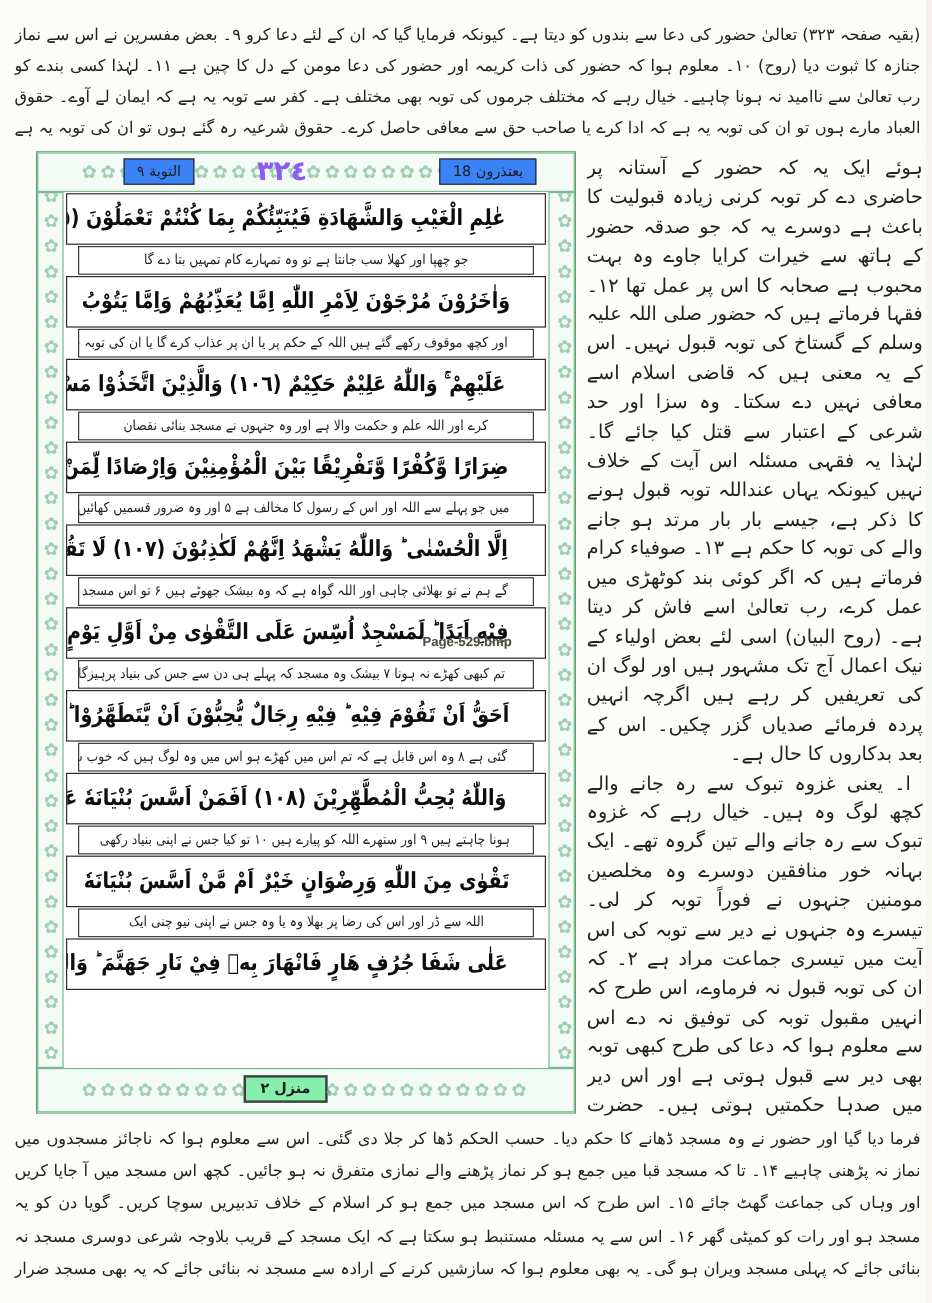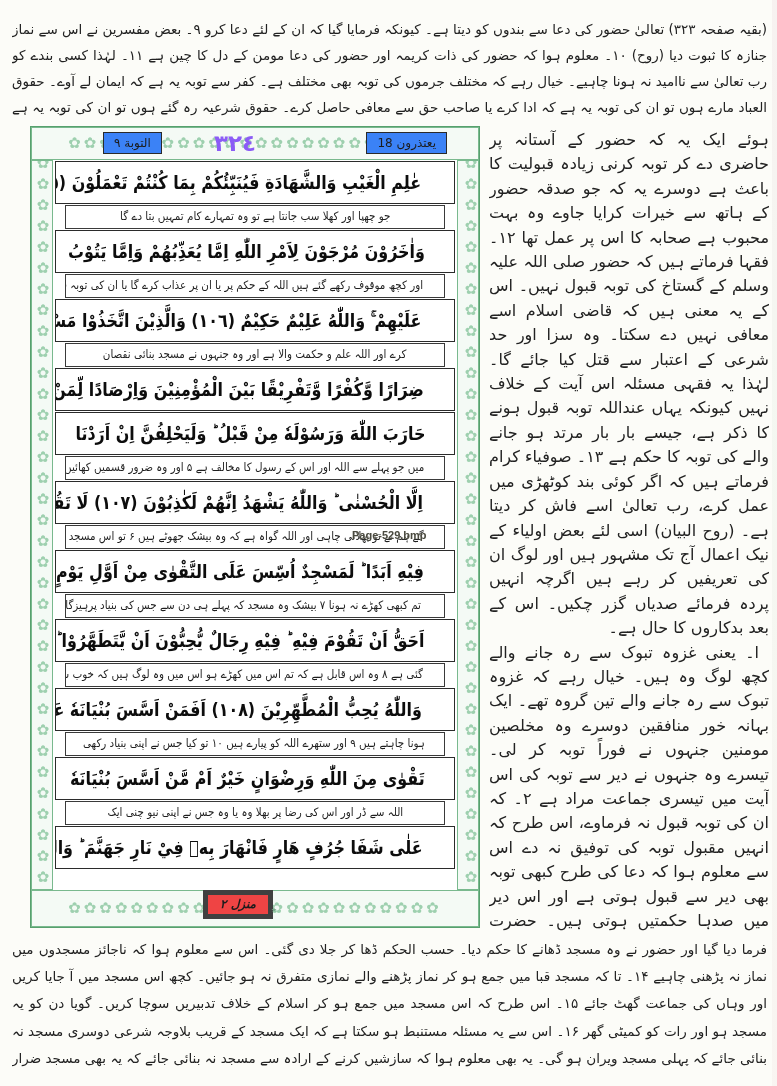--- a/index.html
+++ b/index.html
@@ -45,23 +45,23 @@
     font-size:18.5px;font-weight:bold;line-height:41px;color:#0d0d0d;
   }
   .ayah-inner{display:inline-block;transform:scaleX(.86);transform-origin:center;}
   .tr-row{
     height:22px;border:1px solid #3a3a3a;margin:1px 10px 0 10px;background:#fff;
     direction:rtl;text-align:center;white-space:nowrap;overflow:hidden;
     font-size:11.5px;line-height:21px;color:#1f1f1f;
   }
   .tr-inner{display:inline-block;transform:scaleX(.9);transform-origin:center;}
   .manzil-label{
-    position:absolute;bottom:8px;left:172px;z-index:5;background:#ef4444;
-    border:5px solid #404040;font-size:12px;font-weight:bold;line-height:19px;height:19px;
-    padding:0 12px;direction:rtl;white-space:nowrap;font-style:italic;
+    position:absolute;bottom:8px;left:172px;z-index:5;background:#86efac;
+    border:2px solid #404040;font-size:12px;font-weight:bold;line-height:19px;height:19px;
+    padding:0 12px;direction:rtl;white-space:nowrap;
   }
   .manzil-mark{position:absolute;bottom:11px;left:240px;z-index:5;font-size:11px;color:#7aa98c;}
   
   .commentary-col{
     position:absolute;right:8px;top:128px;width:280px;height:806px;overflow:hidden;
     direction:rtl;text-align:justify;font-size:16px;line-height:24.4px;color:#222;
   }
   .commentary-col p{margin:0;}
   .commentary-col p + p{text-indent:10px;}
   
@@ -95,21 +95,20 @@
   <div class="hdr-label hdr-surah">التوبة ٩</div>
 
   <div class="rows-wrap">
     <div class="ayah-row"><span class="ayah-inner">عٰلِمِ الْغَيْبِ وَالشَّهَادَةِ فَيُنَبِّئُكُمْ بِمَا كُنْتُمْ تَعْمَلُوْنَ (١٠٥)</span></div>
     <div class="tr-row"><span class="tr-inner">جو چھپا اور کھلا سب جانتا ہے تو وہ تمہارے کام تمہیں بتا دے گا</span></div>
     <div class="ayah-row"><span class="ayah-inner">وَاٰخَرُوْنَ مُرْجَوْنَ لِاَمْرِ اللّٰهِ اِمَّا يُعَذِّبُهُمْ وَاِمَّا يَتُوْبُ</span></div>
     <div class="tr-row"><span class="tr-inner">اور کچھ موقوف رکھے گئے ہیں اللہ کے حکم پر یا ان پر عذاب کرے گا یا ان کی توبہ قبول</span></div>
     <div class="ayah-row"><span class="ayah-inner">عَلَيْهِمْ ۚ وَاللّٰهُ عَلِيْمٌ حَكِيْمٌ (١٠٦) وَالَّذِيْنَ اتَّخَذُوْا مَسْجِدًا</span></div>
     <div class="tr-row"><span class="tr-inner">کرے اور اللہ علم و حکمت والا ہے اور وہ جنہوں نے مسجد بنائی نقصان</span></div>
     <div class="ayah-row"><span class="ayah-inner">ضِرَارًا وَّكُفْرًا وَّتَفْرِيْقًا بَيْنَ الْمُؤْمِنِيْنَ وَاِرْصَادًا لِّمَنْ</span></div>
-    <div class="ayah-row"><span class="ayah-inner">حَارَبَ اللّٰهَ وَرَسُوْلَهٗ مِنْ قَبْلُ ؕ وَلَيَحْلِفُنَّ اِنْ اَرَدْنَا</span></div>
     <div class="tr-row"><span class="tr-inner">میں جو پہلے سے اللہ اور اس کے رسول کا مخالف ہے ۵ اور وہ ضرور قسمیں کھائیں</span></div>
     <div class="ayah-row"><span class="ayah-inner">اِلَّا الْحُسْنٰى ؕ وَاللّٰهُ يَشْهَدُ اِنَّهُمْ لَكٰذِبُوْنَ (١٠٧) لَا تَقُمْ</span></div>
     <div class="tr-row"><span class="tr-inner">گے ہم نے تو بھلائی چاہی اور اللہ گواہ ہے کہ وہ بیشک جھوٹے ہیں ۶ تو اس مسجد میں</span></div>
     <div class="ayah-row"><span class="ayah-inner">فِيْهِ اَبَدًا ؕ لَمَسْجِدٌ اُسِّسَ عَلَى التَّقْوٰى مِنْ اَوَّلِ يَوْمٍ</span></div>
     <div class="tr-row"><span class="tr-inner">تم کبھی کھڑے نہ ہونا ۷ بیشک وہ مسجد کہ پہلے ہی دن سے جس کی بنیاد پرہیزگاری پر رکھی</span></div>
     <div class="ayah-row"><span class="ayah-inner">اَحَقُّ اَنْ تَقُوْمَ فِيْهِ ؕ فِيْهِ رِجَالٌ يُّحِبُّوْنَ اَنْ يَّتَطَهَّرُوْا ؕ</span></div>
     <div class="tr-row"><span class="tr-inner">گئی ہے ۸ وہ اس قابل ہے کہ تم اس میں کھڑے ہو اس میں وہ لوگ ہیں کہ خوب ستھرا</span></div>
     <div class="ayah-row"><span class="ayah-inner">وَاللّٰهُ يُحِبُّ الْمُطَّهِّرِيْنَ (١٠٨) اَفَمَنْ اَسَّسَ بُنْيَانَهٗ عَلٰى</span></div>
     <div class="tr-row"><span class="tr-inner">ہونا چاہتے ہیں ۹ اور ستھرے اللہ کو پیارے ہیں ۱۰ تو کیا جس نے اپنی بنیاد رکھی</span></div>
     <div class="ayah-row"><span class="ayah-inner">تَقْوٰى مِنَ اللّٰهِ وَرِضْوَانٍ خَيْرٌ اَمْ مَّنْ اَسَّسَ بُنْيَانَهٗ</span></div>

